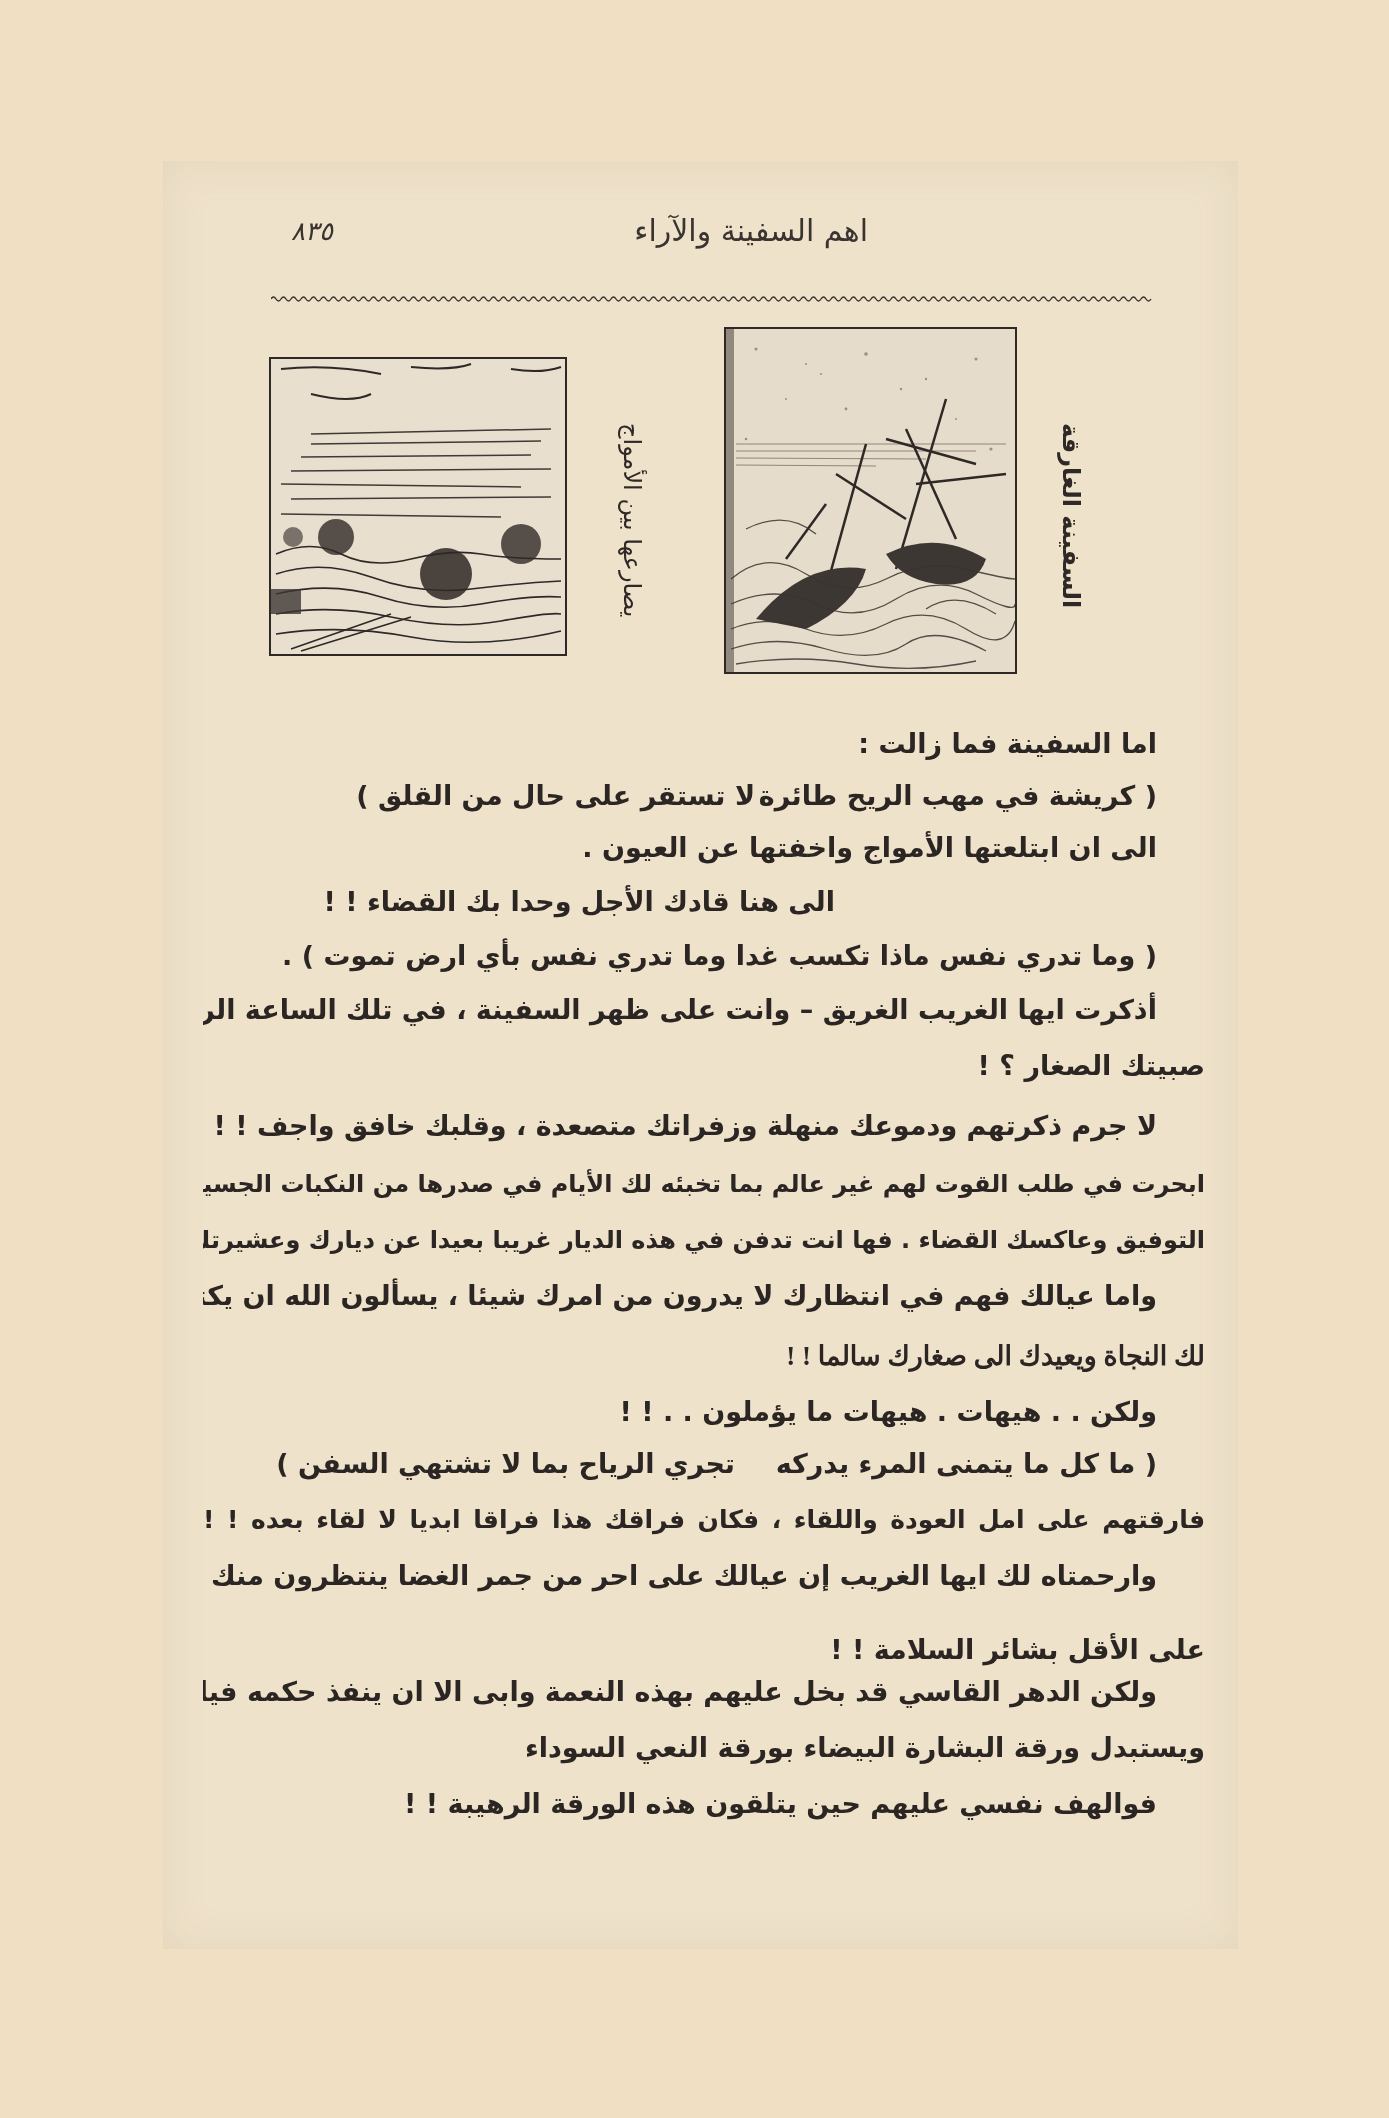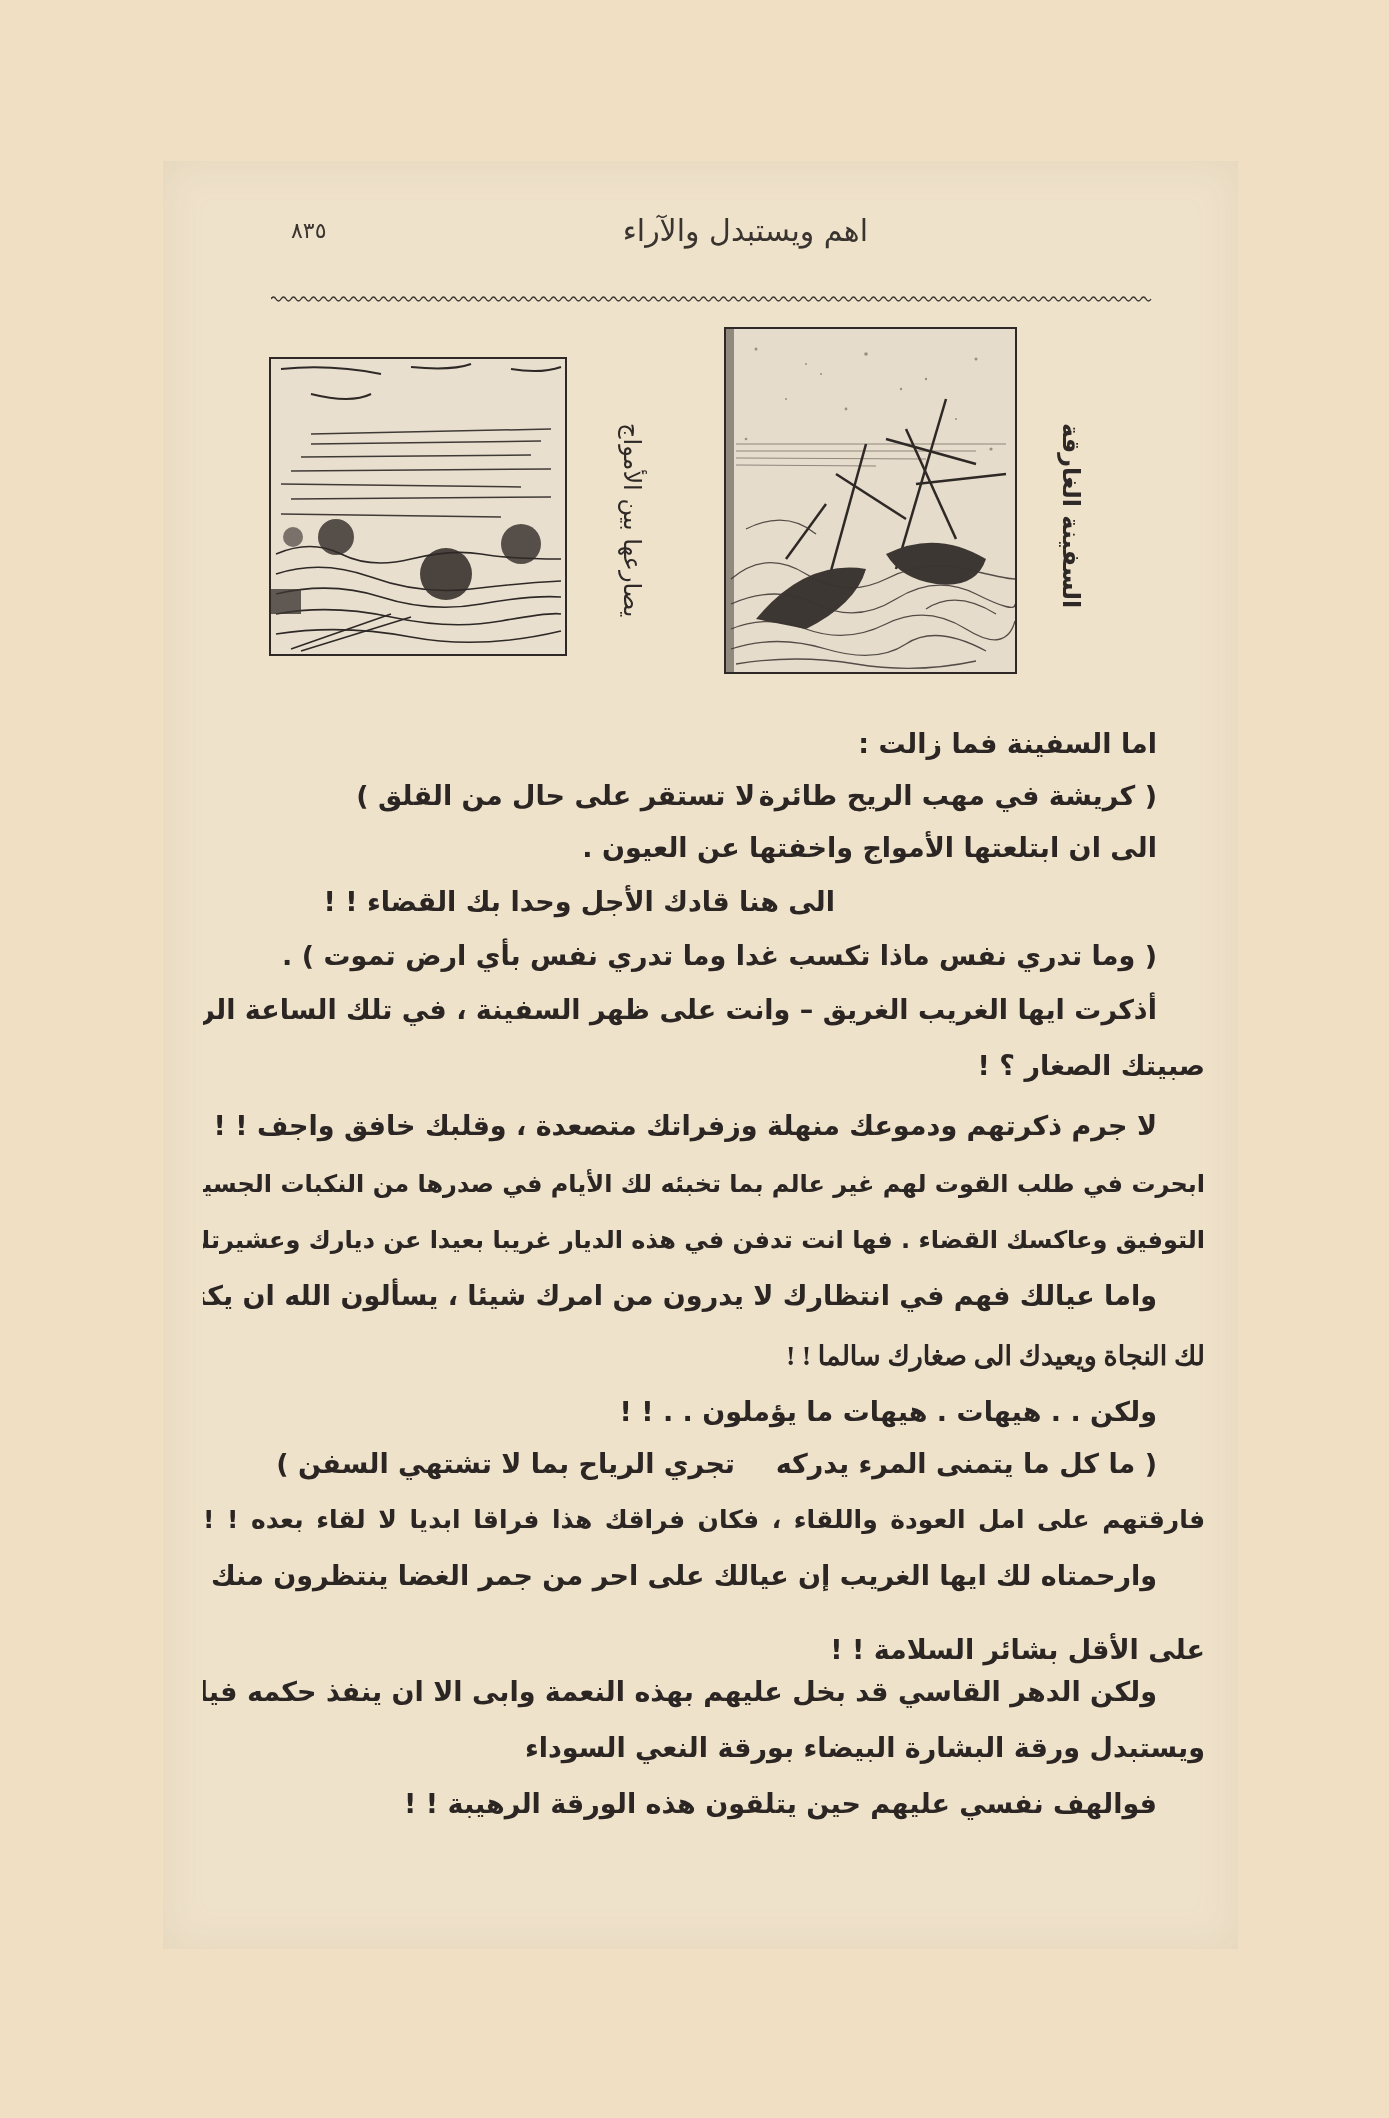--- a/index.html
+++ b/index.html
@@ -41,24 +41,25 @@
       font-size: 30px;
       line-height: 44px;
       color: #3a3430;
       white-space: nowrap;
     }
     .page-number {
       position: absolute;
       left: 128px;
       top: 2px;
       font-family: "DejaVu Sans", sans-serif;
-      font-size: 22px;
+      font-size: 26px;
       line-height: 40px;
       color: #3a3430;
       direction: rtl;
+      font-style: italic;
     }
     .rule {
       position: absolute;
       left: 108px;
       width: 1000px;
       top: 127px;
       height: 8px;
     }
 
     
@@ -135,21 +136,21 @@
       top: 0;
       white-space: nowrap;
     }
   </style>
 </head>
 <body>
 
 <div class="page">
 
   <div class="header">
-    <div class="header-title ink">اهم ويستبدل والآراء</div>
+    <div class="header-title ink">اهم السفينة والآراء</div>
     <div class="page-number ink">٨٣٥</div>
   </div>
 
   <div class="rule">
     <svg width="1000" height="8" viewBox="0 0 1000 8" preserveAspectRatio="none">
       <path d="M0 4 q2.5 -4 5 0 t5 0 t5 0 t5 0 t5 0 t5 0 t5 0 t5 0 t5 0 t5 0 t5 0 t5 0 t5 0 t5 0 t5 0 t5 0 t5 0 t5 0 t5 0 t5 0 t5 0 t5 0 t5 0 t5 0 t5 0 t5 0 t5 0 t5 0 t5 0 t5 0 t5 0 t5 0 t5 0 t5 0 t5 0 t5 0 t5 0 t5 0 t5 0 t5 0 t5 0 t5 0 t5 0 t5 0 t5 0 t5 0 t5 0 t5 0 t5 0 t5 0 t5 0 t5 0 t5 0 t5 0 t5 0 t5 0 t5 0 t5 0 t5 0 t5 0 t5 0 t5 0 t5 0 t5 0 t5 0 t5 0 t5 0 t5 0 t5 0 t5 0 t5 0 t5 0 t5 0 t5 0 t5 0 t5 0 t5 0 t5 0 t5 0 t5 0 t5 0 t5 0 t5 0 t5 0 t5 0 t5 0 t5 0 t5 0 t5 0 t5 0 t5 0 t5 0 t5 0 t5 0 t5 0 t5 0 t5 0 t5 0 t5 0 t5 0 t5 0 t5 0 t5 0 t5 0 t5 0 t5 0 t5 0 t5 0 t5 0 t5 0 t5 0 t5 0 t5 0 t5 0 t5 0 t5 0 t5 0 t5 0 t5 0 t5 0 t5 0 t5 0 t5 0 t5 0 t5 0 t5 0 t5 0 t5 0 t5 0 t5 0 t5 0 t5 0 t5 0 t5 0 t5 0 t5 0 t5 0 t5 0 t5 0 t5 0 t5 0 t5 0 t5 0 t5 0 t5 0 t5 0 t5 0 t5 0 t5 0 t5 0 t5 0 t5 0 t5 0 t5 0 t5 0 t5 0 t5 0 t5 0 t5 0 t5 0 t5 0 t5 0 t5 0 t5 0 t5 0 t5 0 t5 0 t5 0 t5 0 t5 0 t5 0 t5 0 t5 0 t5 0 t5 0 t5 0" fill="none" stroke="#3a3430" stroke-width="1.4"></path>
     </svg>
   </div>
 
   <div class="figure fig-ship">

